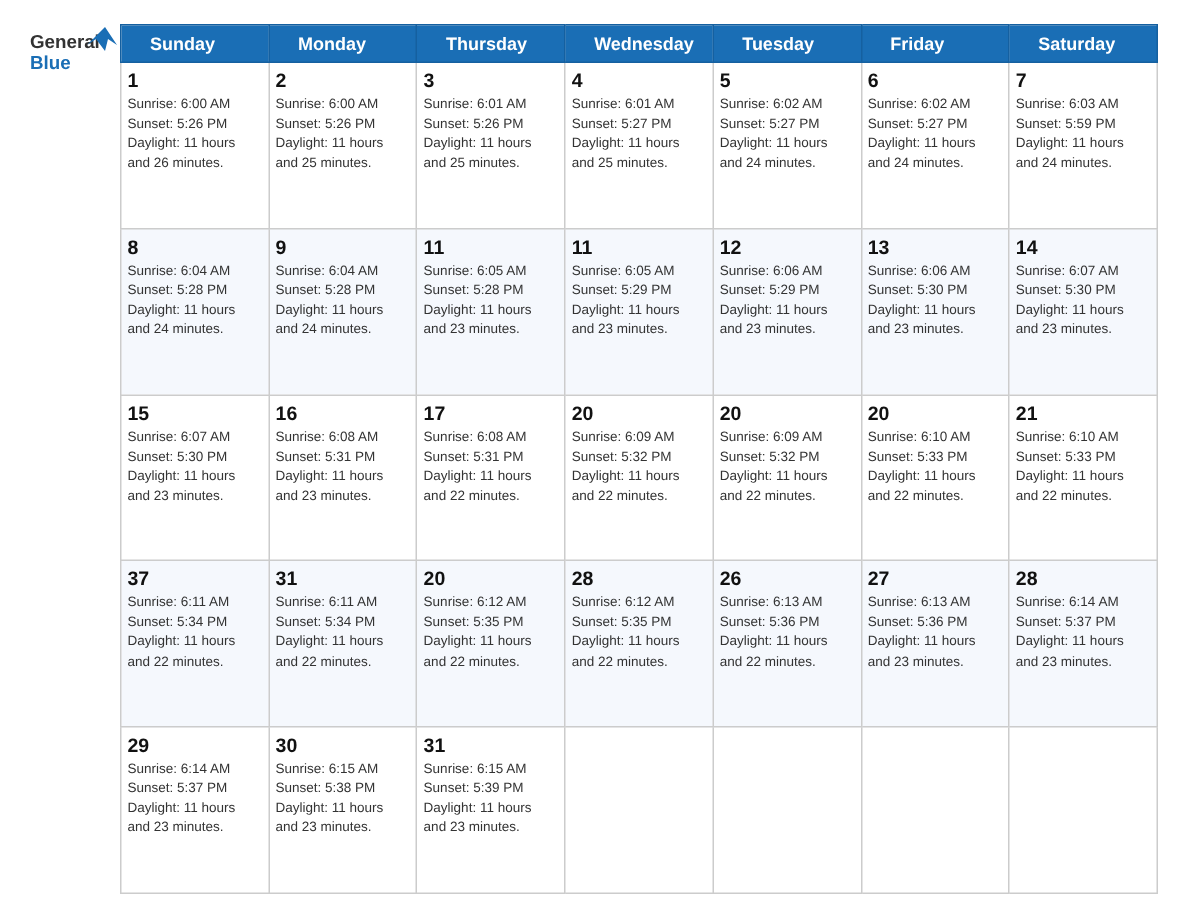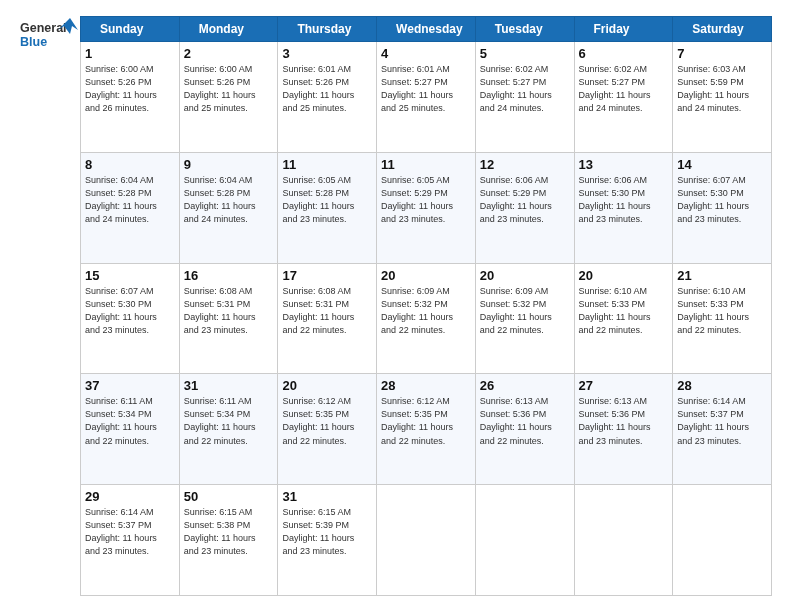--- a/index.html
+++ b/index.html
@@ -323,21 +323,21 @@
         </tr>
         <tr>
           <td>
             <span class="day-number">29</span>
             <div class="day-info" style="white-space: pre-line;">Sunrise: 6:14 AM
 Sunset: 5:37 PM
 Daylight: 11 hours
 and 23 minutes.</div>
           </td>
           <td>
-            <span class="day-number">50</span>
+            <span class="day-number">30</span>
             <div class="day-info" style="white-space: pre-line;">Sunrise: 6:15 AM
 Sunset: 5:38 PM
 Daylight: 11 hours
 and 23 minutes.</div>
           </td>
           <td>
             <span class="day-number">31</span>
             <div class="day-info" style="white-space: pre-line;">Sunrise: 6:15 AM
 Sunset: 5:39 PM
 Daylight: 11 hours

